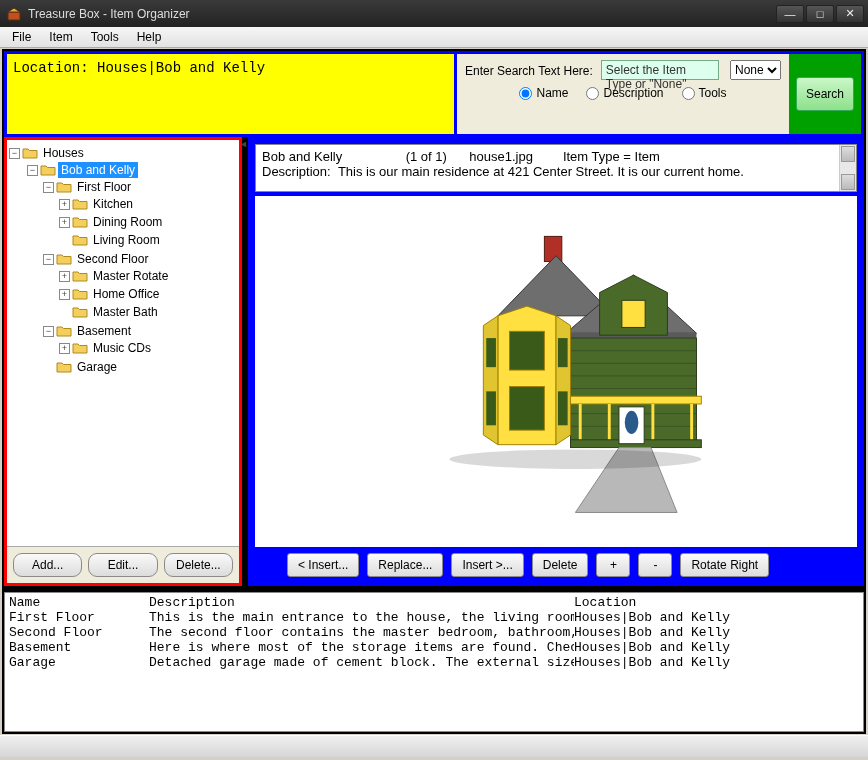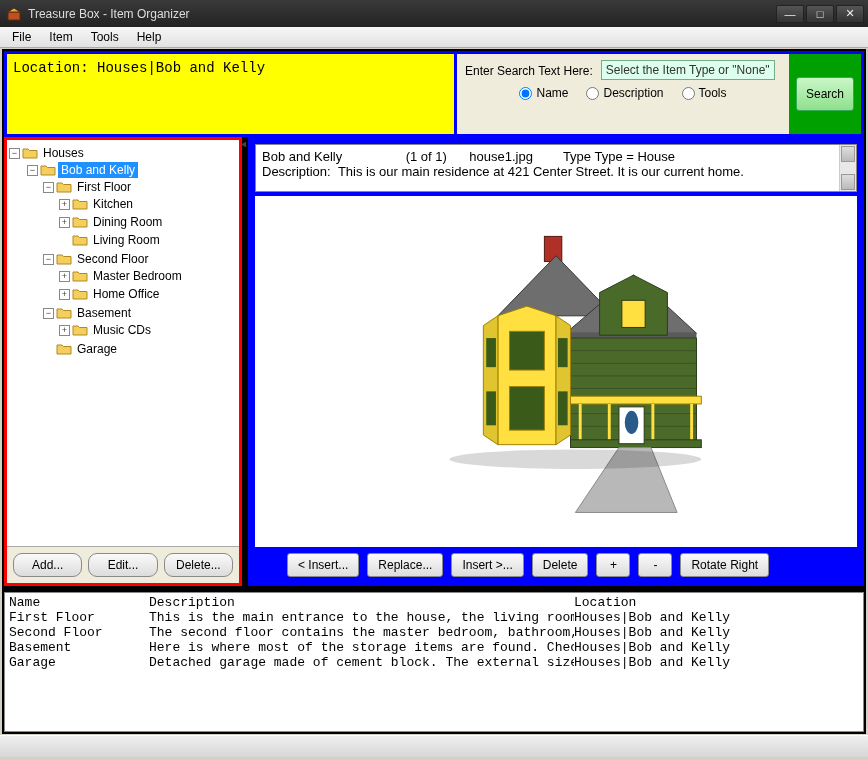--- a/index.html
+++ b/index.html
@@ -101,20 +101,23 @@
     <div class="location-panel">
       <span>Location:</span>
       <span>Houses|Bob and Kelly</span>
     </div>
     <div class="search-panel">
       <div class="search-fields">
         <div class="search-row1">
           <label>Enter Search Text Here:</label>
           <div class="col2">
             <div class="sel-text">Select the Item Type or "None"</div>
+            <select>
+              <option>None</option>
+            </select>
           </div>
         </div>
         <div class="radio-row">
           <label>
               <input type="radio" name="sr" checked="" style=""> 
               <span>Name</span>
             </label>
           <label>
               <input type="radio" name="sr" style=""> 
               <span>Description</span>
@@ -206,31 +209,41 @@
                         <span class="lbl">Second Floor</span>
                       </div>
                     <ul>
                       <li>
                           <div class="row">
                             <span class="indent" style="width:48px"></span>
                             <span class="toggle">+</span>
                             <span class="fld"><svg viewBox="0 0 16 14">
                                 <path d="M1 3 h5 l1.5 1.5 H15 V12 H1 Z" fill="#f4cf5e" stroke="#b08a20"></path>
                               </svg></span>
-                            <span class="lbl">Master Bedroom</span>
+                            <span class="lbl">Master Rotate</span>
                           </div>
                         </li>
                       <li>
                           <div class="row">
                             <span class="indent" style="width:48px"></span>
                             <span class="toggle">+</span>
                             <span class="fld"><svg viewBox="0 0 16 14">
                                 <path d="M1 3 h5 l1.5 1.5 H15 V12 H1 Z" fill="#f4cf5e" stroke="#b08a20"></path>
                               </svg></span>
                             <span class="lbl">Home Office</span>
+                          </div>
+                        </li>
+                      <li>
+                          <div class="row">
+                            <span class="indent" style="width:48px"></span>
+                            <span class="toggle empty"></span>
+                            <span class="fld"><svg viewBox="0 0 16 14">
+                                <path d="M1 3 h5 l1.5 1.5 H15 V12 H1 Z" fill="#f4cf5e" stroke="#b08a20"></path>
+                              </svg></span>
+                            <span class="lbl">Master Bath</span>
                           </div>
                         </li>
                     </ul>
                   </li>
                   <li>
                       <div class="row">
                         <span class="indent" style="width:32px"></span>
                         <span class="toggle">−</span>
                         <span class="fld"><svg viewBox="0 0 16 14">
                             <path d="M1 3 h5 l1.5 1.5 H15 V12 H1 Z" fill="#f4cf5e" stroke="#b08a20"></path>
@@ -274,21 +287,21 @@
     </div>
 
     <div class="splitter-v"></div>
 
     <div class="detail-panel">
       <div class="desc-box">
         <div class="line1">
           <span style="width:140px">Bob and Kelly</span>
           <span style="width:60px">(1 of 1)</span>
           <span style="width:90px">house1.jpg</span>
-          <span>Type Type = House</span>
+          <span>Item Type = Item</span>
         </div>
         <div>
           <span>Description:</span>
           &nbsp;<span>This is our main residence at 421 Center Street. It is our current home.</span>
         </div>
         <div class="scroll">
           <div class="thumb"></div>
             <div class="thumb bot"></div>
         </div>
       </div>

